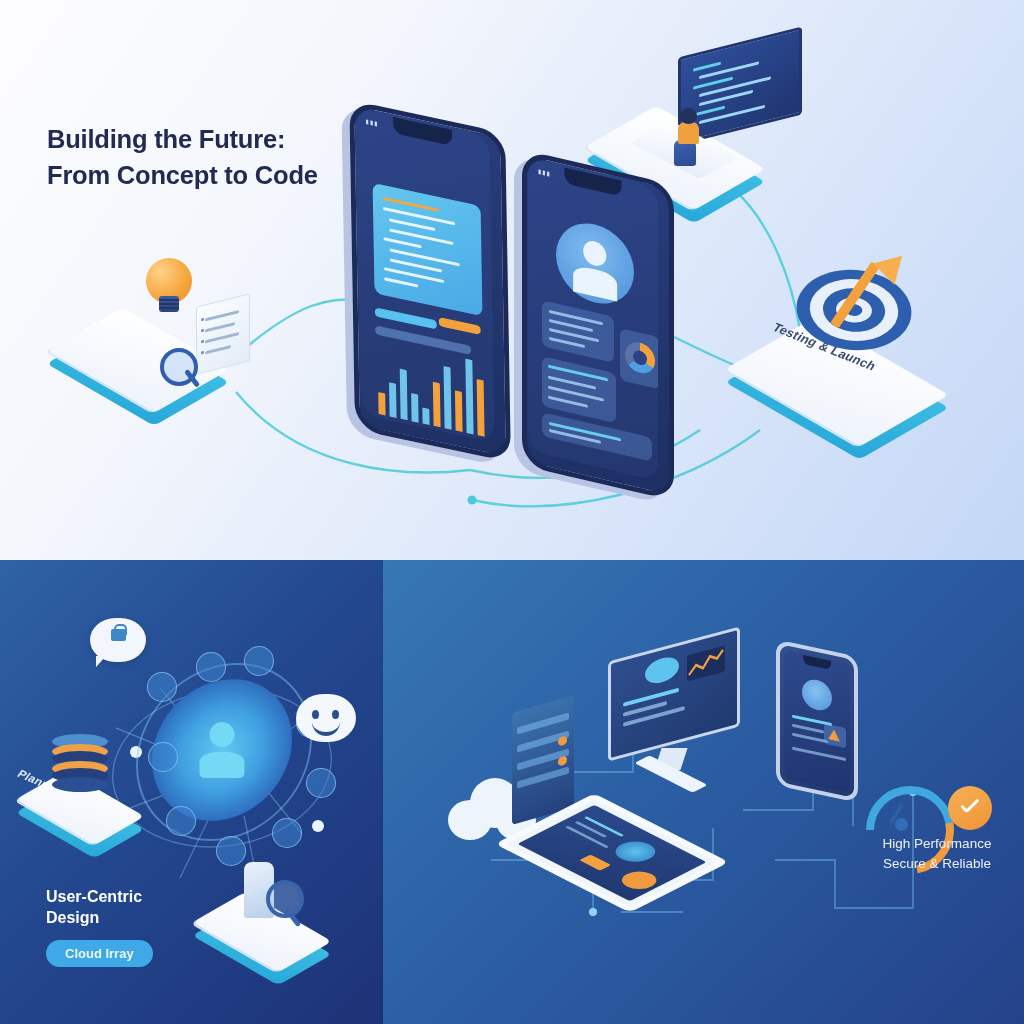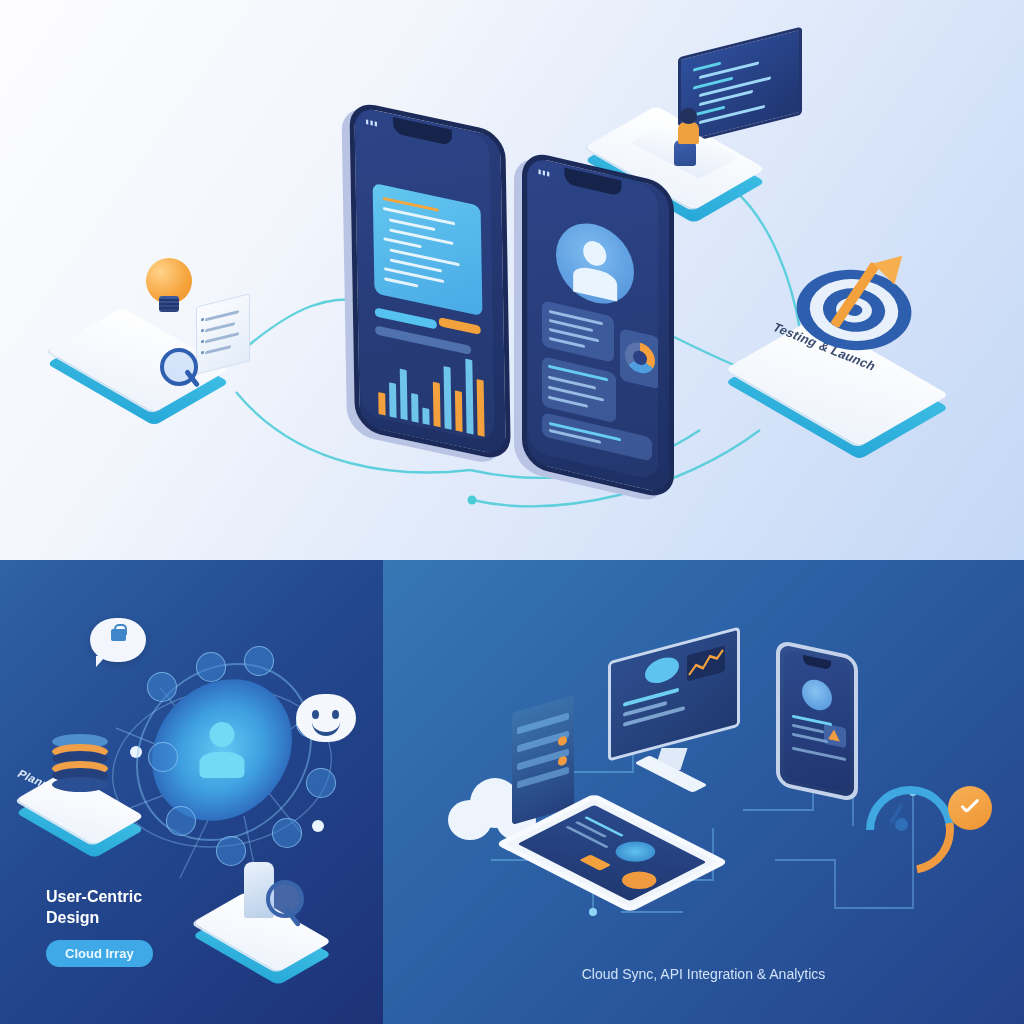--- a/index.html
+++ b/index.html
@@ -186,20 +186,22 @@
         <path d="M236,392 C300,470 400,478 470,470"></path>
         <path d="M470,470 C560,490 640,470 700,430"></path>
         <path d="M560,210 C610,200 640,180 652,170"></path>
         <path d="M700,170 C760,190 790,270 800,330"></path>
         <path d="M660,330 C720,360 760,378 782,380"></path>
         <path d="M472,500 C560,520 680,490 760,430"></path>
       </g>
       <circle cx="472" cy="500" r="4.5" fill="#49cbd8"></circle>
     </svg>
 
+    <h1 class="hero-title">Building the Future:
+From Concept to Code</h1>
 
     <div class="slab" style="left:78px;top:318px;width:120px;height:84px;">
       <div class="base"></div>
       <div class="top"></div>
     </div>
     <div class="bulb">
       <div class="glass"></div>
       <div class="neck">
           <i style="top:3px"></i>
           <i style="top:7px"></i>
@@ -497,16 +499,17 @@
     </div>
   </div>
 
   <div class="gauge">
     <span class="arc"></span>
       <span class="arc2"></span>
       <span class="ndl"></span>
       <span class="hub2"></span>
   </div>
   <div class="checkc"></div>
-
-  <p class="br-sub">Cloud Sync, API Integration &amp; Analytics</p>
+  <div class="perf-text">High Performance
+Secure &amp; Reliable</div>
+
 
 </div>
 
 </body></html>

